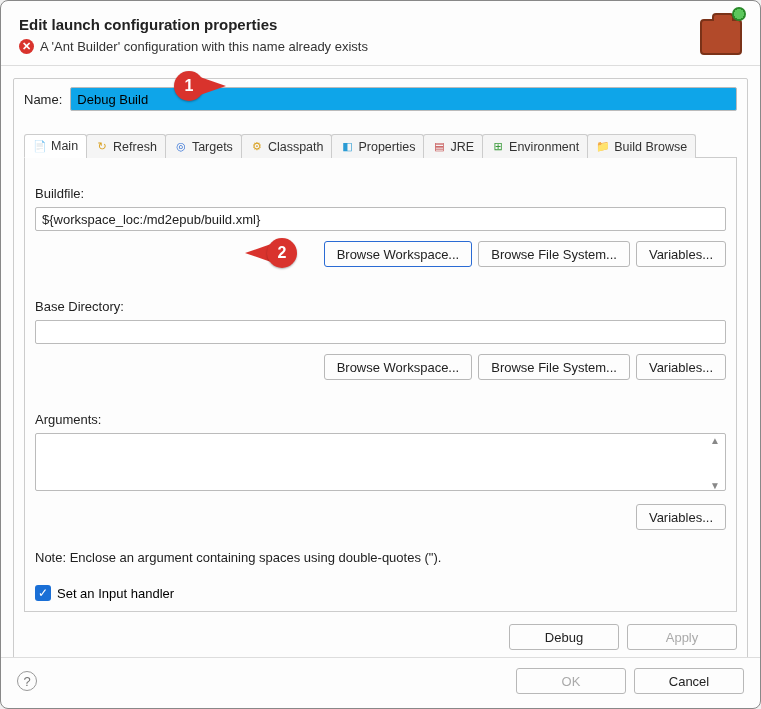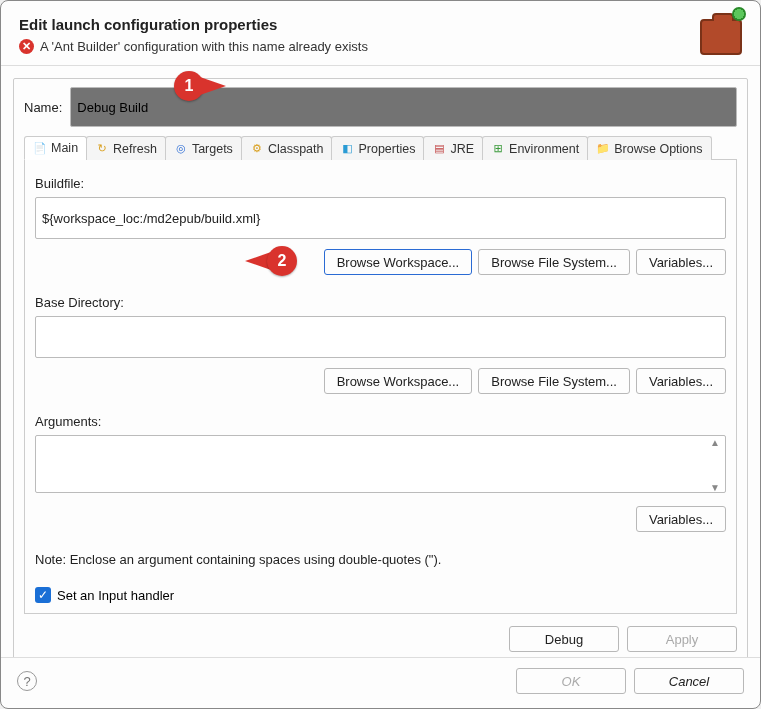--- a/index.html
+++ b/index.html
@@ -13,47 +13,47 @@
 .header { padding: 14px 18px 10px 18px; display: flex; align-items: center; border-bottom: 1px solid #ddd; }
 .header-left { flex: 1; }
 .header h1 { font-size: 15px; font-weight: 600; color: #222; margin-bottom: 6px; }
 .header .error-line { display: flex; align-items: center; gap: 6px; color: #333; font-size: 13px; }
 .error-icon { width: 15px; height: 15px; border-radius: 50%; background: #d9332d; color: #fff; font-size: 11px; font-weight: bold; display: flex; align-items: center; justify-content: center; }
 .header-icon { width: 42px; height: 36px; background: #b24a2a; border: 2px solid #7a3218; border-radius: 4px; position: relative; margin-top: 4px; }
 .header-icon::before { content: ""; position: absolute; top: -8px; left: 10px; width: 18px; height: 6px; border: 2px solid #7a3218; border-bottom: none; border-radius: 4px 4px 0 0; background: #b24a2a; }
 .header-icon::after { content: ""; position: absolute; top: -14px; right: -6px; width: 14px; height: 14px; border-radius: 50%; background: radial-gradient(circle, #5cc75c 50%, #2a8a2a 52%); }
 .content { flex: 1; padding: 12px; display: flex; flex-direction: column; overflow: hidden; }
 .inner { border: 1px solid #ccc; border-radius: 2px; padding: 8px 10px 10px 10px; flex: 1; display: flex; flex-direction: column; background: #fdfdfd; }
-.name-row { display: flex; align-items: center; gap: 8px; margin-bottom: 8px; }
+.name-row { display: flex; align-items: center; gap: 8px; margin-bottom: 22px; }
 .name-row label { color: #222; }
-.name-row input { flex: 1; height: 40px; padding: 2px 6px; border: 1px solid #bbb; border-radius: 2px; background: #737373; font-size: 13px; }
+.name-row input { flex: 1; height: 24px; padding: 2px 6px; border: 1px solid #bbb; border-radius: 2px; background: #0ea5e9; font-size: 13px; }
 .tabs { display: flex; border-bottom: 1px solid #ccc; }
 .tab { display: flex; align-items: center; gap: 4px; padding: 4px 8px; border: 1px solid #ccc; border-bottom: none; background: #f5f5f5; margin-right: -1px; font-size: 12.5px; color: #333; cursor: default; border-radius: 3px 3px 0 0; position: relative; top: 1px; }
 .tab.active { background: #fff; border-bottom: 1px solid #fff; }
 .tab-icon { width: 14px; height: 14px; display: inline-flex; align-items: center; justify-content: center; font-size: 11px; }
 .tab-body { border: 1px solid #ccc; border-top: none; padding: 10px 10px 10px 10px; flex: 1; display: flex; flex-direction: column; gap: 6px; }
-.group-label { font-size: 13px; color: #222; margin-top: 6px; }
-.text-input { width: 100%; height: 42px; padding: 3px 6px; border: 1px solid #bbb; border-radius: 2px; background: #fff; font-size: 13px; color: #222; }
+.group-label { font-size: 13px; color: #222; margin-top: 18px; }
+.text-input { width: 100%; height: 24px; padding: 3px 6px; border: 1px solid #bbb; border-radius: 2px; background: #fff; font-size: 13px; color: #222; }
 .btn-row { display: flex; justify-content: flex-end; gap: 6px; margin: 4px 0 8px 0; }
 .btn { height: 26px; padding: 0 12px; border: 1px solid #b8b8b8; border-radius: 3px; background: #fdfdfd; font-size: 13px; color: #222; cursor: default; display: flex; align-items: center; }
 .btn.hl { border: 1px solid #2a6bd4; }
 .textarea-wrap { position: relative; }
 .textarea { width: 100%; height: 58px; border: 1px solid #bbb; border-radius: 2px; background: #fff; resize: none; padding: 4px 20px 4px 6px; font-size: 13px; }
 .spinner { position: absolute; right: 3px; top: 3px; bottom: 3px; width: 16px; display: flex; flex-direction: column; justify-content: space-between; }
 .spinner span { font-size: 10px; color: #888; text-align: center; line-height: 1; }
 .note { font-size: 13px; color: #222; margin: 6px 0 10px 0; }
 .check-row { display: flex; align-items: center; gap: 6px; margin-top: 4px; }
 .check { width: 16px; height: 16px; background: #1a6fd6; border-radius: 3px; display: flex; align-items: center; justify-content: center; color: #fff; font-size: 12px; }
 .bottom-row { display: flex; justify-content: flex-end; gap: 8px; margin-top: 12px; }
 .bottom-row .btn { width: 110px; justify-content: center; }
 .bottom-row .btn.disabled { color: #aaa; }
 .footer { display: flex; align-items: center; padding: 10px 16px 14px 16px; border-top: 1px solid #ddd; }
 .help { width: 20px; height: 20px; border: 1.5px solid #999; border-radius: 50%; display: flex; align-items: center; justify-content: center; color: #777; font-size: 13px; }
 .footer .spacer { flex: 1; }
-.footer .btn { width: 110px; justify-content: center; font-style: italic; }
+.footer .btn { width: 110px; justify-content: center; }
 .footer .btn.disabled { color: #aaa; }
 .callout { position: absolute; display: flex; align-items: center; z-index: 10; }
 .callout-badge { width: 30px; height: 30px; border-radius: 50%; background: #d9332d; color: #fff; font-weight: bold; font-size: 16px; display: flex; align-items: center; justify-content: center; box-shadow: 0 1px 2px rgba(0,0,0,0.3); }
 .callout-tail { width: 0; height: 0; border-top: 9px solid transparent; border-bottom: 9px solid transparent; }
 .callout.right .callout-tail { border-left: 26px solid #d9332d; margin-left: -4px; }
 .callout.left .callout-tail { border-right: 26px solid #d9332d; margin-right: -4px; }
 .rel { position: relative; }
 </style>
 </head>
 <body>
@@ -107,21 +107,21 @@
         <div class="tab">
             <span class="tab-icon" style="color:#c04040">▤</span>
             <span>JRE</span>
           </div>
         <div class="tab">
             <span class="tab-icon" style="color:#3a9a3a">⊞</span>
             <span>Environment</span>
           </div>
         <div class="tab">
             <span class="tab-icon" style="color:#d9a020">📁</span>
-            <span>Browse Options</span>
+            <span>Build Browse</span>
           </div>
       </div>
 
       <div class="tab-body rel">
         <div class="group-label">Buildfile:</div>
         <input class="text-input" type="text" value="${workspace_loc:/md2epub/build.xml}" style="">
         <div class="btn-row rel">
           <div class="callout left" style="position:absolute; left:210px; top:-3px;">
             <div class="callout-tail"></div>
             <div class="callout-badge">2</div>

